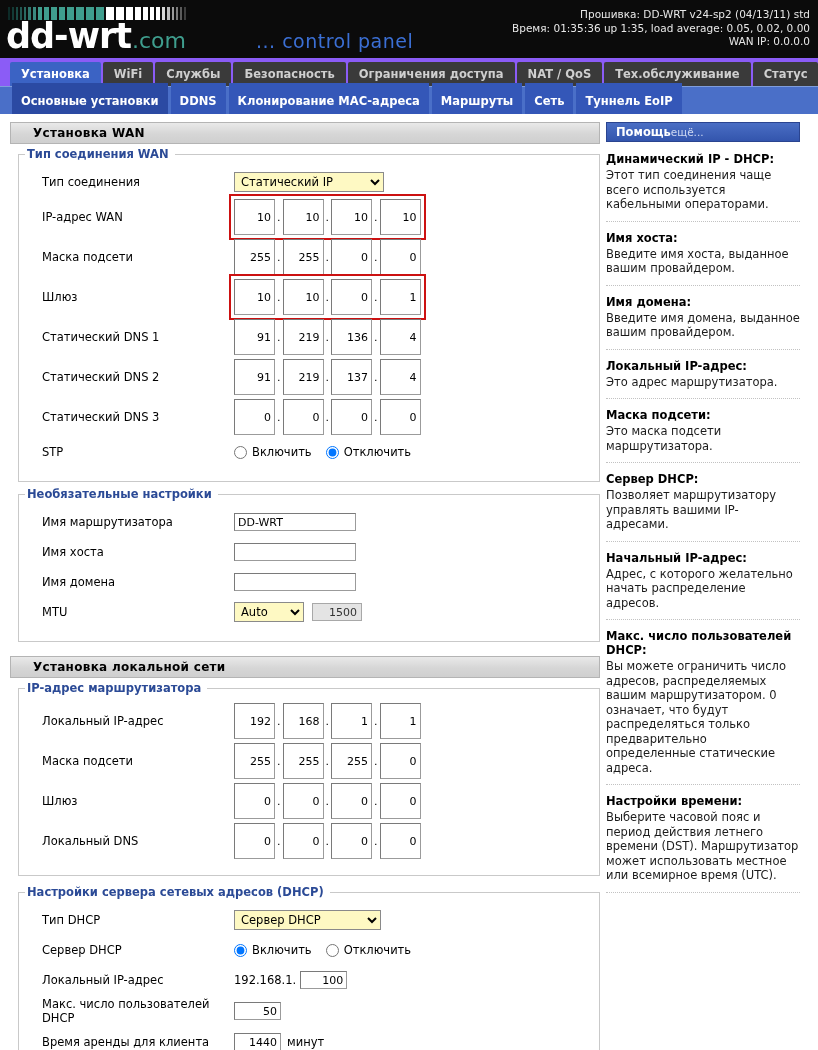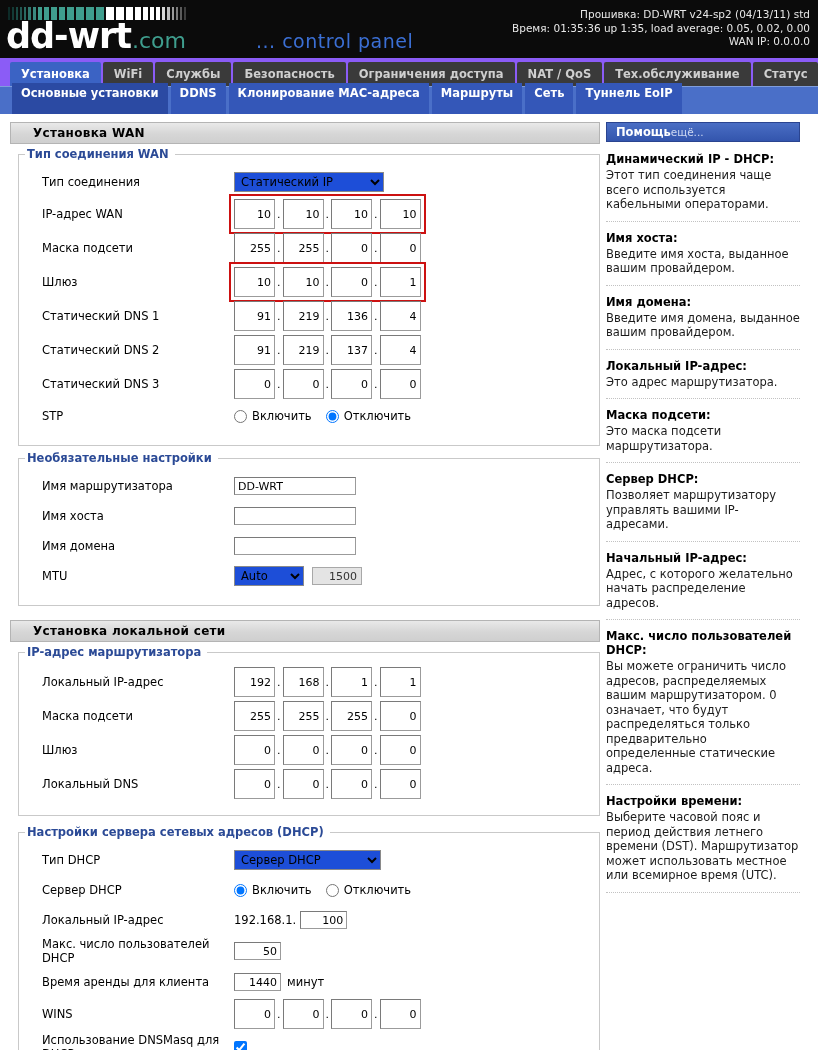--- a/index.html
+++ b/index.html
@@ -53,21 +53,21 @@
   }
   .mtab.active { background: #3b63c4; color: #ffffff; }
 
   
   .subtabs {
     display: flex; align-items: center; gap: 3px;
     background: #4a6fc8; height: 28px; padding: 0 0 0 12px;
     border-top: 1px solid #7f9ddc;
   }
   .stab {
-    height: 35px; line-height: 21px; padding: 0 9px;
+    height: 35px; line-height: 21px; padding: 8px 9px;
     background: #3457b8; color: #ffffff;
     font-size: 11.5px; font-weight: bold; white-space: nowrap;
     cursor: pointer;
   }
   .stab.active { background: #2b4aa3; }
 
   
   .body { position: relative; display: flex; background: #ffffff; padding: 0; }
   .leftcol { width: 600px; padding: 8px 0 0 10px; }
   .rightcol { width: 208px; padding: 8px 8px 0 6px; }
@@ -98,21 +98,21 @@
   .row .lbl {
     width: 215px; padding-left: 23px;
     font-size: 11.5px; color: #000; line-height: 14px;
   }
   .row .ctl { display: flex; align-items: center; }
 
   
   .ipgrp { display: flex; align-items: center; position: relative; }
   .ipgrp .dot { font-size: 11px; padding: 0 2px; color:#000; }
   input.oct {
-    width: 41px; height: 30px;
+    width: 41px; height: 36px;
     border: 1px solid #9b9b9b; border-top-color: #7a7a7a; border-left-color: #7a7a7a;
     background: #fff; font-family: "DejaVu Sans", sans-serif; font-size: 11px;
     text-align: right; padding: 0 3px; color: #000;
   }
   .hl { outline: 2px solid #cc1111; outline-offset: 3px; }
 
   input.txt {
     height: 18px; border: 1px solid #9b9b9b;
     border-top-color: #7a7a7a; border-left-color: #7a7a7a;
     background: #fff; font-family: "DejaVu Sans", sans-serif; font-size: 11px;
@@ -120,21 +120,21 @@
   }
   input.txt.wide { width: 122px; }
   input.num2 { width: 47px; text-align: right; }
   input.ro {
     width: 50px; height: 18px; background: #e4e4e4; color: #333;
     border: 1px solid #a8a8a8; text-align: right; padding: 0 4px;
     font-family: "DejaVu Sans", sans-serif; font-size: 11px;
   }
 
   select.sel {
-    height: 20px; border: 1px solid #8a8a8a; background: #1d4ed8;
+    height: 20px; border: 1px solid #8a8a8a; background: #fef9c3;
     font-family: "DejaVu Sans", sans-serif; font-size: 11.5px; color: #000;
     padding: 0 2px;
   }
   select.sel.w150 { width: 150px; }
   select.sel.w145 { width: 147px; }
   select.sel.w70  { width: 70px; }
 
   .radio-grp { display: flex; align-items: center; }
   .radio-grp label {
     display: flex; align-items: center; font-size: 11.5px; color: #000;

